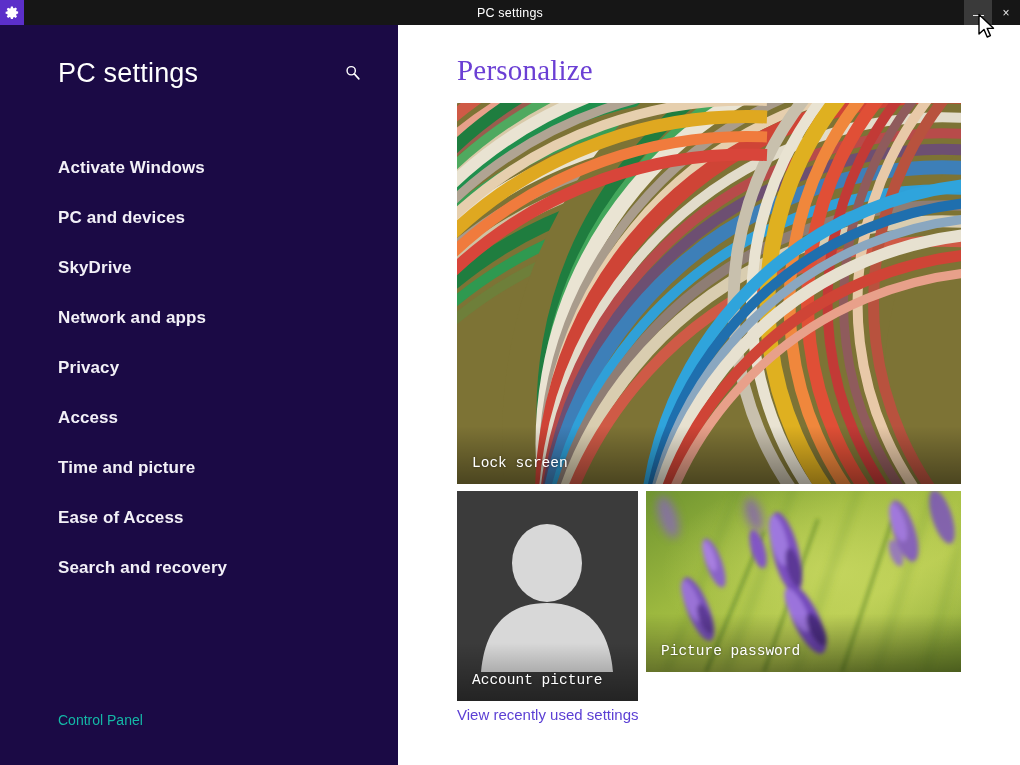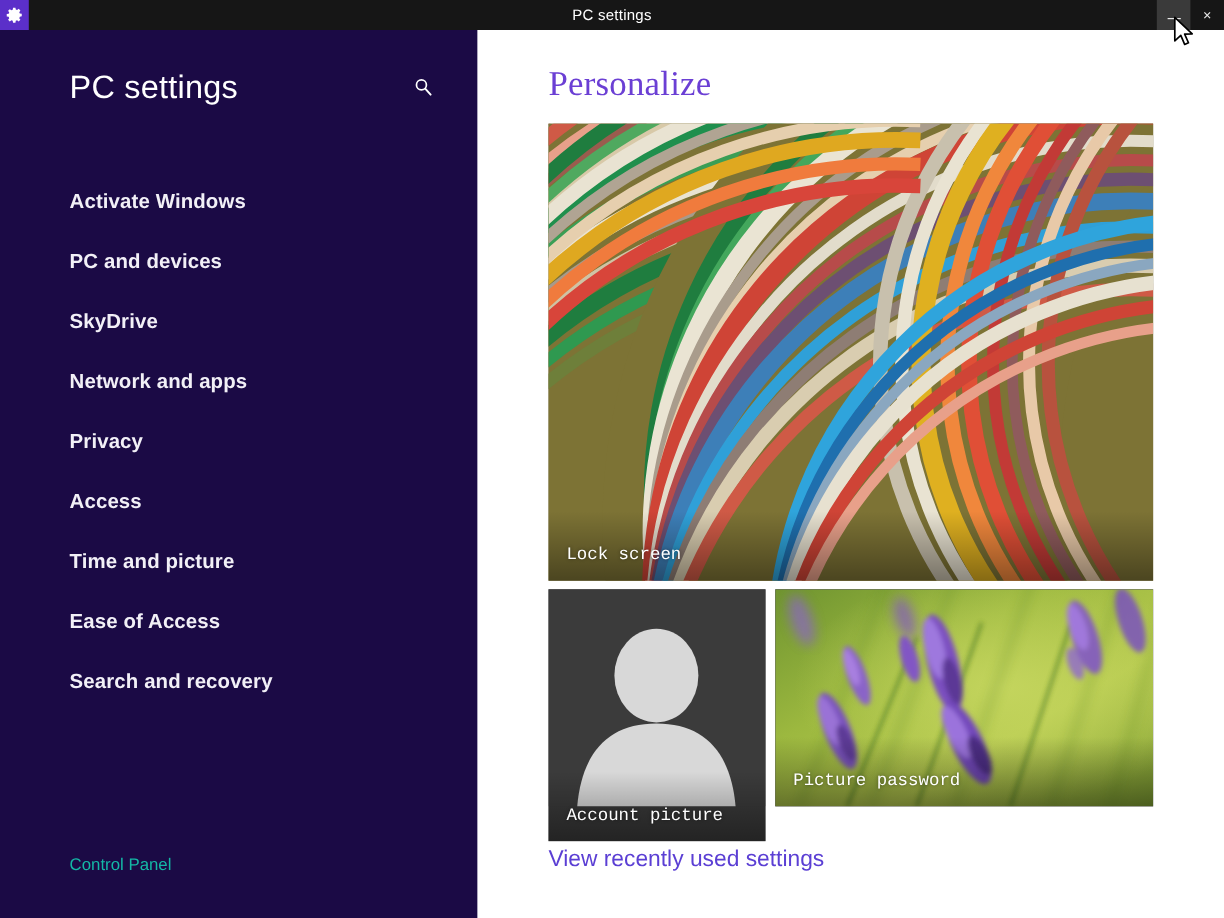--- a/index.html
+++ b/index.html
@@ -192,21 +192,21 @@
   #tile-picture-password {
     left: 248px; top: 466px;
     width: 315px; height: 181px;
     background: #404040;
   }
   #lavender { position: absolute; inset: 0; }
 
   #recent-settings-link {
     position: absolute;
     left: 59px; top: 681px;
-    font-size: 19px;
+    font-size: 15px;
     color: #5B3FD4;
   }
 </style>
 </head>
 <body>
 
 <div id="titlebar">
   <div id="app-icon">
     <svg width="15" height="15" viewBox="0 0 24 24" aria-hidden="true">
       <path fill="#ffffff" d="M12 7.6a4.4 4.4 0 1 0 0 8.8 4.4 4.4 0 0 0 0-8.8zm0 6.6a2.2 2.2 0 1 1 0-4.4 2.2 2.2 0 0 1 0 4.4z"></path>

